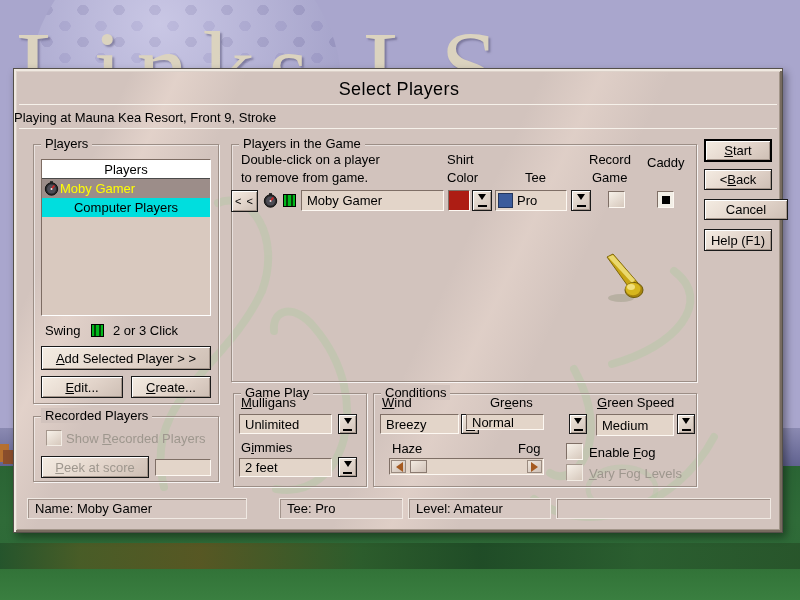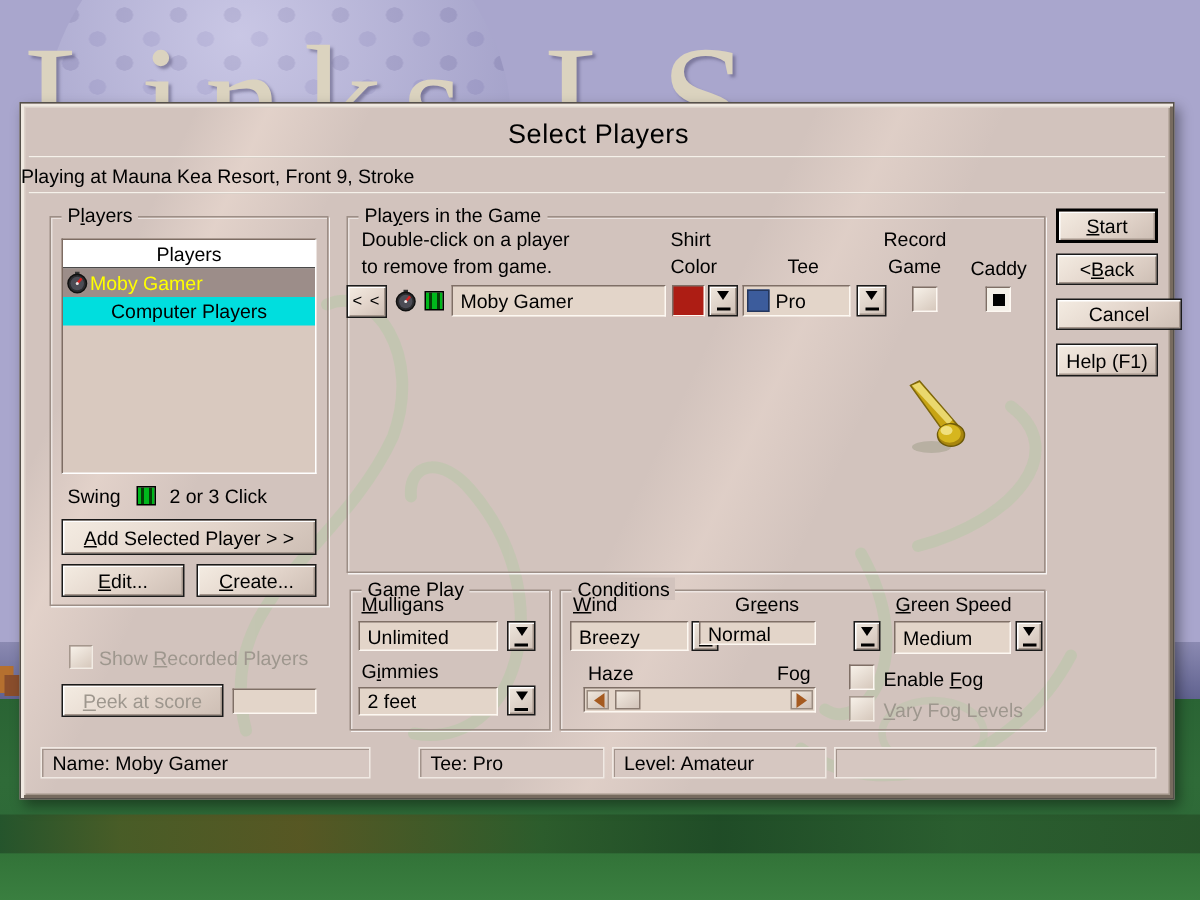--- a/index.html
+++ b/index.html
@@ -146,36 +146,39 @@
         <span>Computer Players</span>
       </div>
     </div>
     <span class="abs" style="left:31px;top:254px">Swing</span>
     <span class="abs swingicon" style="left:77px;top:255px"></span>
     <span class="abs" style="left:99px;top:254px">2 or 3 Click</span>
     <div class="abs btn" style="left:27px;top:277px;width:170px;height:24px"><span class="mn">A</span>dd Selected Player &gt; &gt;</div>
     <div class="abs btn" style="left:27px;top:307px;width:82px;height:22px"><span class="mn">E</span>dit...</div>
     <div class="abs btn" style="left:117px;top:307px;width:80px;height:22px"><span class="mn">C</span>reate...</div>
 
+    <div class="abs group" style="left:19px;top:347px;width:186px;height:66px">
+      <span class="glabel">Recorded Players</span>
+    </div>
     <span class="abs checkbox disabled" style="left:32px;top:361px;width:16px;height:16px"></span>
     <span class="abs dis" style="left:52px;top:362px">Show <span class="mn">R</span>ecorded Players</span>
     <div class="abs btn disabled" style="left:27px;top:387px;width:108px;height:22px"><span class="mn">P</span>eek at score</div>
     <div class="abs field" style="left:141px;top:390px;width:56px;height:17px"></div>
 
     <div class="abs group" style="left:217px;top:75px;width:466px;height:238px">
       <span class="glabel">Pla<span class="mn">y</span>ers in the Game</span>
     </div>
     <span class="hdr" style="left:227px;top:83px">Double-click on a player</span>
     <span class="hdr" style="left:227px;top:101px">to remove from game.</span>
     <span class="hdr" style="left:433px;top:83px">Shirt</span>
     <span class="hdr" style="left:433px;top:101px">Color</span>
     <span class="hdr" style="left:511px;top:101px">Tee</span>
     <span class="hdr" style="left:575px;top:83px">Record</span>
     <span class="hdr" style="left:578px;top:101px">Game</span>
-    <span class="hdr" style="left:633px;top:102px">Caddy</span>
+    <span class="hdr" style="left:633px;top:86px">Caddy</span>
 
     <div class="abs btn" style="left:217px;top:121px;width:27px;height:22px;font-size:11px;letter-spacing:1px">&lt; &lt;</div>
     <span class="abs" style="left:249px;top:124px">
       <svg width="15" height="15" viewBox="0 0 15 15">
           <rect x="6" y="0" width="3" height="3" fill="#333"></rect>
           <circle cx="7.5" cy="8" r="6.2" fill="#2b2b2e" stroke="#101010"></circle>
           <circle cx="7.5" cy="8" r="4.5" fill="#4c4c55"></circle>
           <path d="M7.5 8 L10.4 4.6" stroke="#d42222" stroke-width="1.6"></path>
           <circle cx="7.5" cy="8" r="1" fill="#e8e8e8"></circle>
         </svg>

